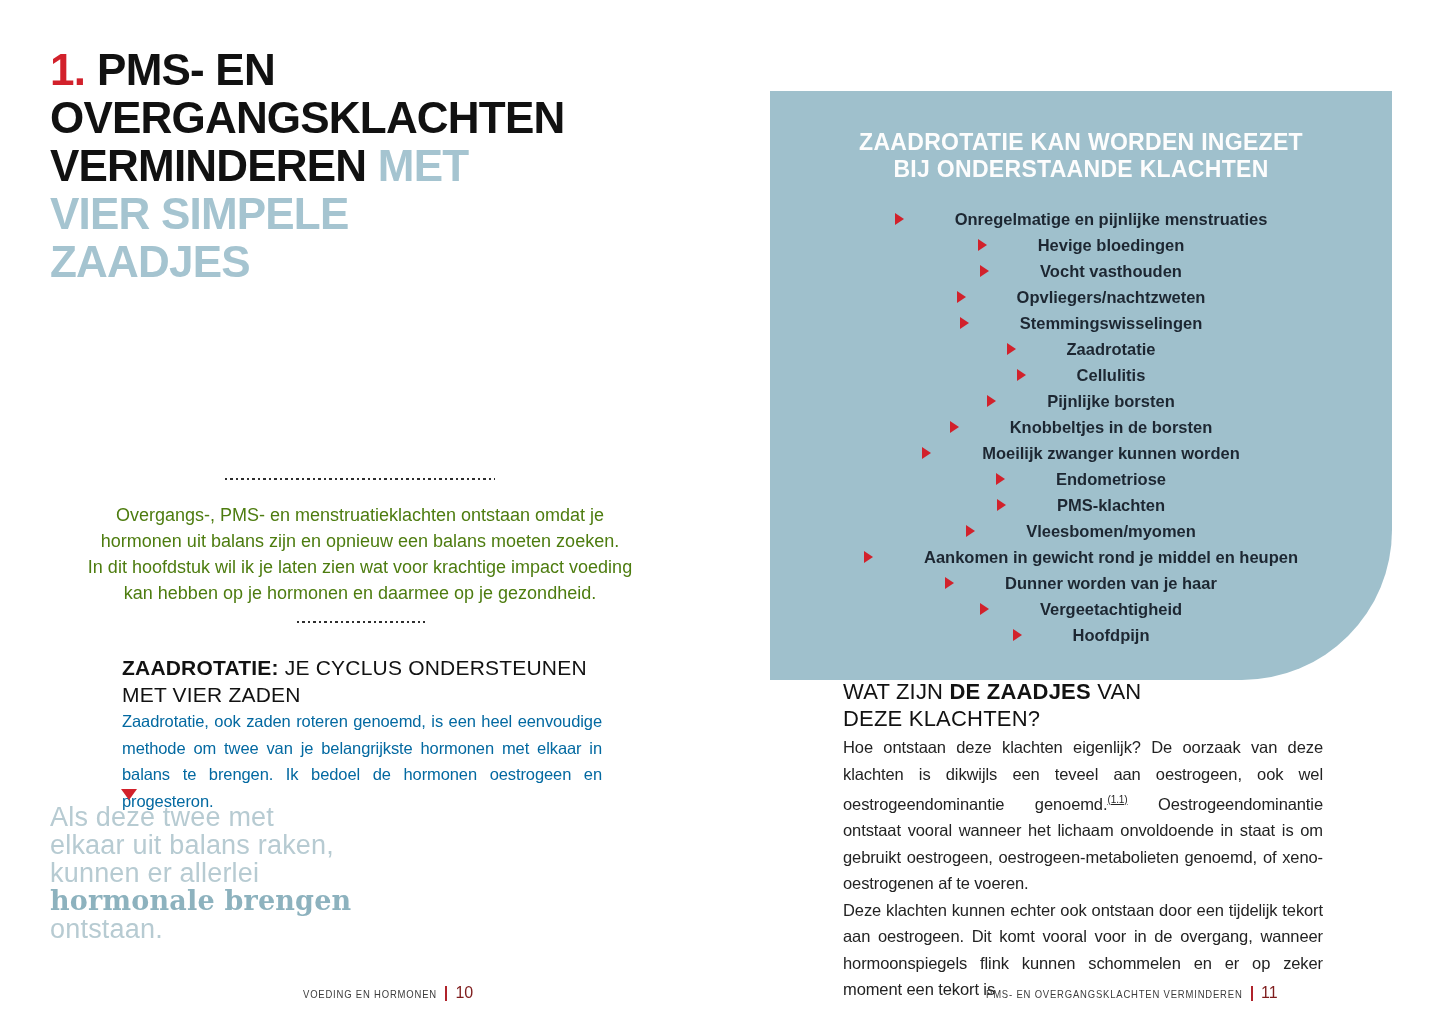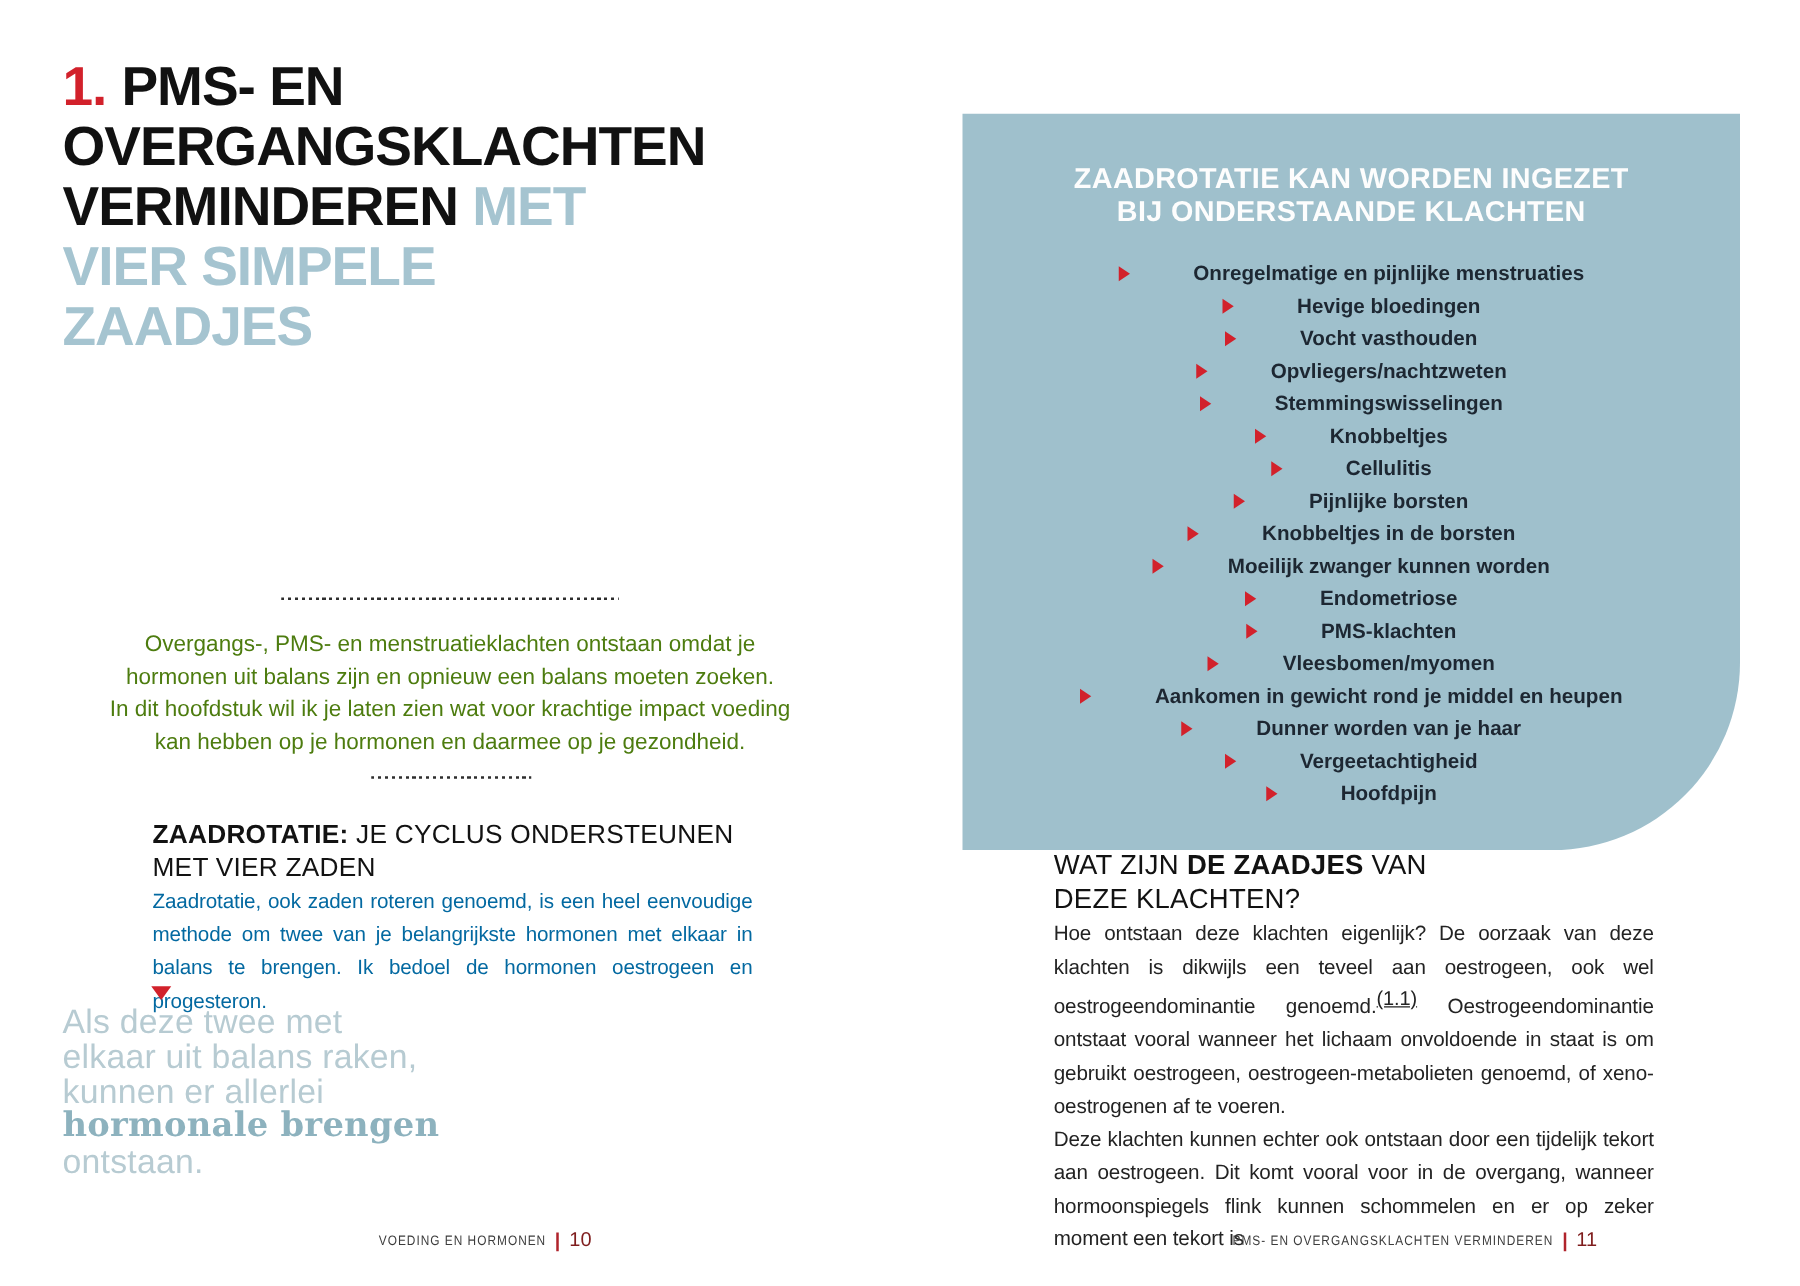--- a/index.html
+++ b/index.html
@@ -51,21 +51,21 @@
   .tri { display:inline-block; width:0; height:0; margin-right:9px;
          border-top:6px solid transparent; border-bottom:6px solid transparent;
          border-left:9.5px solid #d2212b; }
 
   
   .r-heading { position:absolute; left:843px; top:678px; font-size:22px; line-height:27px;
                color:#121212; font-weight:500; letter-spacing:0.2px; white-space:nowrap; }
   .r-heading b { font-weight:800; }
   .r-body { position:absolute; left:843px; top:734px; width:480px; font-size:16.5px;
             line-height:26.5px; color:#232323; text-align:justify; letter-spacing:-0.1px; }
-  .r-body sup { font-size:16px;text-decoration:underline; }
+  .r-body sup { font-size:10px;text-decoration:underline; }
   .r-body p { margin:0; }
 
   
   .footer { position:absolute; top:984px; display:flex; align-items:center; }
   .footer-left { left:303px; }
   .footer-right { left:986px; }
   .footer .label { font-size:9.5px; letter-spacing:0.8px; color:#3c3c3c; font-weight:500;
                    transform:scaleY(1.15); }
   .footer .bar { width:2.5px; height:15px; background:#b0232b; margin:0 8px; }
   .footer .pagenum { font-size:16px; font-weight:400; color:#7f1d1d; }
@@ -138,21 +138,21 @@
       <li>
           <span class="tri"></span>
           <span>Opvliegers/nachtzweten</span>
         </li>
       <li>
           <span class="tri"></span>
           <span>Stemmingswisselingen</span>
         </li>
       <li>
           <span class="tri"></span>
-          <span>Knobbeltjes</span>
+          <span>Zaadrotatie</span>
         </li>
       <li>
           <span class="tri"></span>
           <span>Cellulitis</span>
         </li>
       <li>
           <span class="tri"></span>
           <span>Pijnlijke borsten</span>
         </li>
       <li>

